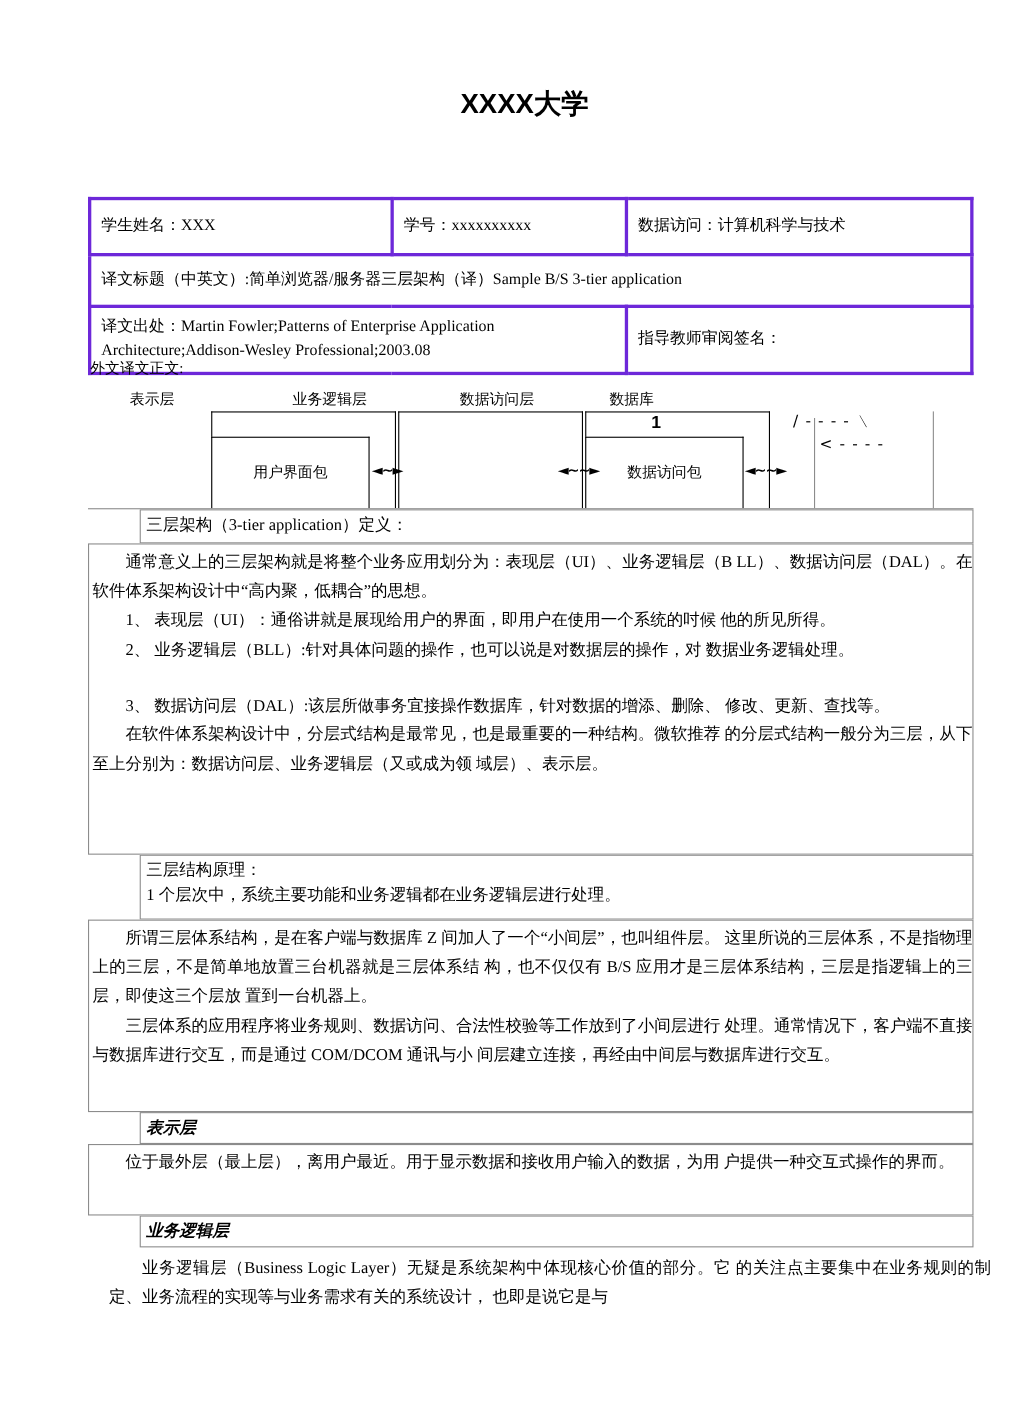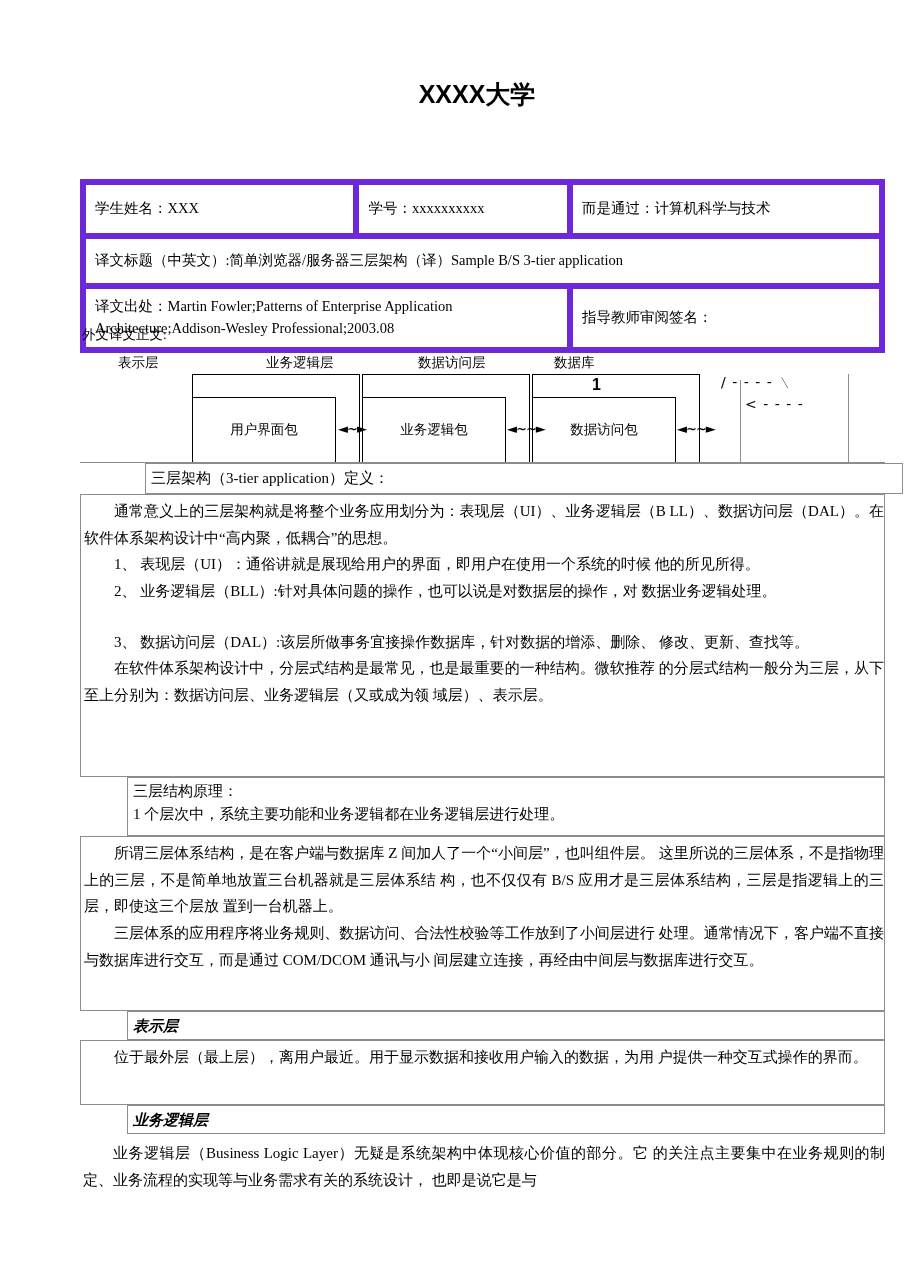--- a/index.html
+++ b/index.html
@@ -49,21 +49,21 @@
 
   
   .info-table {
     position: absolute;
     left: 63px; top: 179px;
     width: 805px;
     border-collapse: collapse;
     font-size: 14.5px;
   }
   .info-table td {
-    border: 6px solid #6d28d9;
+    border: 3px solid #6d28d9;
     padding: 7px 9px;
     vertical-align: middle;
     line-height: 1.5;
     font-family: Liberation Serif, serif;
   }
   .r1 td { height: 34px; }
   .r2 td { height: 30px; }
   .r3 td { height: 44px; }
   .cell-a { width: 278px; }
   .cell-b { width: 205px; }
@@ -138,21 +138,21 @@
     background: #8c8c8c;
   }
 
   
   .blk {
     position: absolute;
     box-sizing: border-box;
     border: 1px solid #8c8c8c;
     background: #ffffff;
   }
-  .blk.noborder { border: none; }
+  .blk.noborder { border: none; margin-left: 16px; }
   .blk-head {
     font-size: 15px;
     padding: 4px 4px 3px 5px;
     line-height: 1.45;
   }
   .blk-head.ital {
     font-style: italic;
     font-weight: bold;
   }
   .blk-body {
@@ -173,21 +173,21 @@
 
   <div class="univ-title">
     <span class="xs">XXXX大学</span>
   </div>
 
   <table class="info-table">
     <tbody>
         <tr class="r1">
       <td class="cell-a">学生姓名：XXX</td>
       <td class="cell-b">学号：xxxxxxxxxx</td>
-      <td class="cell-c">而是通过：计算机科学与技术</td>
+      <td class="cell-c">数据访问：计算机科学与技术</td>
     </tr>
     <tr class="r2">
       <td colspan="3">译文标题（中英文）:简单浏览器/服务器三层架构（译）Sample B/S 3-tier application</td>
     </tr>
     <tr class="r3">
       <td colspan="2">译文出处：Martin Fowler;Patterns of Enterprise Application Architecture;Addison-Wesley Professional;2003.08</td>
       <td class="cell-c">指导教师审阅签名：</td>
     </tr>
   </tbody>
     </table>
@@ -200,36 +200,35 @@
     <div class="dg-label" style="left:338px; top:2px;">数据访问层</div>
     <div class="dg-label" style="left:474px; top:2px;">数据库</div>
 
     <div class="dg-outer" style="left:112px; top:22px; width:168px; height:88px;"></div>
     <div class="dg-outer" style="left:282px; top:22px; width:168px; height:88px;"></div>
     <div class="dg-outer" style="left:452px; top:22px; width:168px; height:88px;"></div>
 
     <div class="dg-one" style="left:512px; top:24px;">1</div>
 
     <div class="dg-inner" style="left:112px; top:45px; width:144px; height:65px;">用户界面包</div>
-    <div class="dg-inner" style="left:282px; top:45px; width:144px; height:65px;">业务逻辑包</div>
     <div class="dg-inner" style="left:452px; top:45px; width:144px; height:65px;">数据访问包</div>
 
     <div class="dg-arrow" style="left:258px; top:69px;">◄~►</div>
     <div class="dg-arrow" style="left:427px; top:69px;">◄~~►</div>
     <div class="dg-arrow" style="left:597px; top:69px;">◄~~►</div>
 
     <div class="dg-dash" style="left:641px; top:22px;">/ - - - - ﹨</div>
     <div class="dg-dash" style="left:665px; top:44px;">&lt; - - - -</div>
 
     <div class="dg-vline" style="left:660px; top:28px; height:82px;"></div>
     <div class="dg-vline" style="left:768px; top:22px; height:88px;"></div>
     <div class="dg-baseline" style="left:0px; top:110px; width:805px;"></div>
   </div>
 
-  <div class="blk blk-head" style="left:110px; top:463px; width:758px; height:31px;margin-left:18px;">
+  <div class="blk blk-head" style="left:110px; top:463px; width:758px; height:31px;">
     <span>三层架构（3-tier application）定义：</span>
   </div>
 
   <div class="blk blk-body" style="left:63px; top:494px; width:805px; height:283px;">
     <p style="text-indent:2em;">通常意义上的三层架构就是将整个业务应用划分为：表现层（UI）、业务逻辑层（B LL）、数据访问层（DAL）。在软件体系架构设计中“高内聚，低耦合”的思想。</p>
     <p style="text-indent:2em;">1、 表现层（UI）：通俗讲就是展现给用户的界面，即用户在使用一个系统的吋候 他的所见所得。</p>
     <p style="text-indent:2em;">2、 业务逻辑层（BLL）:针对具体问题的操作，也可以说是对数据层的操作，对 数据业务逻辑处理。</p>
     <p style="text-indent:2em;margin-top:24px;">3、 数据访问层（DAL）:该层所做事务宜接操作数据库，针对数据的增添、删除、 修改、更新、查找等。</p>
     <p style="text-indent:2em;">在软件体系架构设计中，分层式结构是最常见，也是最重要的一种结构。微软推荐 的分层式结构一般分为三层，从下至上分别为：数据访问层、业务逻辑层（又或成为领 域层）、表示层。</p>
   </div>

